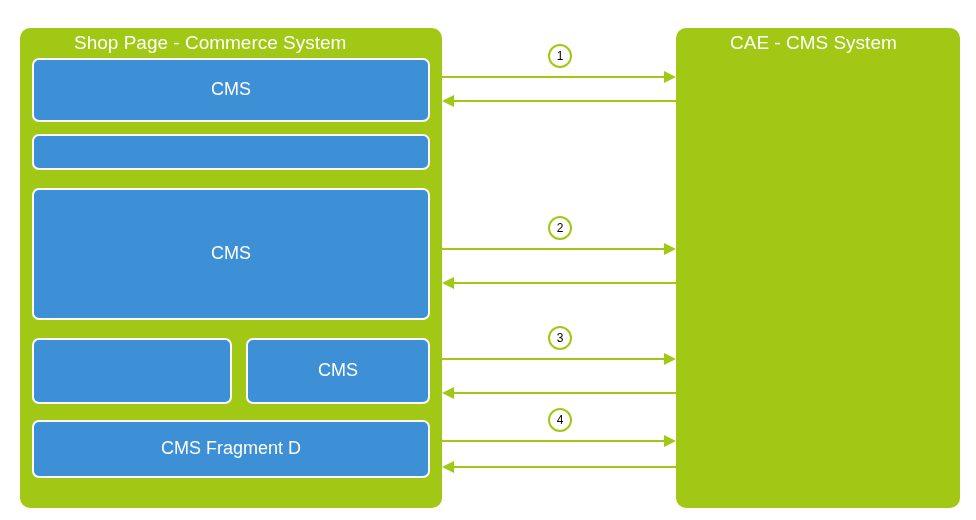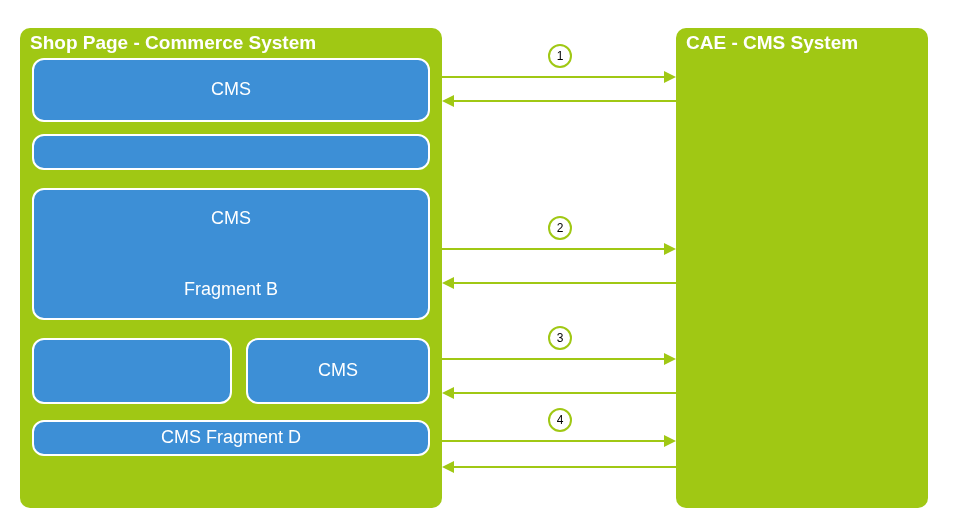--- a/index.html
+++ b/index.html
@@ -19,39 +19,40 @@
   }
   .shop-box {
     left: 20px;
     top: 28px;
     width: 422px;
     height: 480px;
   }
   .cae-box {
     left: 676px;
     top: 28px;
-    width: 252px;
+    width: 284px;
     height: 480px;
   }
   .box-title {
     color: #fff;
-    font-weight: bold;
+    font-weight: normal;
     font-size: 19px;
     padding: 4px 10px 0 10px;
     white-space: nowrap;
+    margin-left: 44px;
   }
   .blue-frag {
     position: absolute;
     background: #3d8fd6;
     border: 2px solid #fff;
-    border-radius: 12px;
+    border-radius: 7px;
     color: #fff;
     font-size: 18px;
     display: flex;
-    flex-direction: column;
+    flex-direction: row;
     align-items: center;
     justify-content: center;
     text-align: center;
     line-height: 1.3;
     gap: 47px;
   }
   .arrow-line {
     position: absolute;
     background: #a0c814;
     height: 2px;
@@ -98,32 +99,31 @@
 <div class="blue-frag" style="left:32px; top:58px; width:398px; height:64px;">
   <span>CMS</span>
 </div>
 
 <div class="blue-frag" style="left:32px; top:134px; width:398px; height:36px;">
   <span></span>
 </div>
 
 <div class="blue-frag" style="left:32px; top:188px; width:398px; height:132px;">
   <span>CMS</span>
-  <span>Fragment B</span>
 </div>
 
 <div class="blue-frag" style="left:32px; top:338px; width:200px; height:66px;">
   <span></span>
 </div>
 
 <div class="blue-frag" style="left:246px; top:338px; width:184px; height:66px;">
   <span>CMS</span>
 </div>
 
-<div class="blue-frag" style="left:32px; top:420px; width:398px; height:36px;">
+<div class="blue-frag" style="left:32px; top:420px; width:398px; height:58px;">
   <span>CMS Fragment D</span>
 </div>
 
 <div class="circle-num" style="left:548px; top:44px;">
     <span>1</span>
   </div>
 <div class="arrow-line" style="left:442px; top:76px; width:222px;"></div>
 <div class="arrow-head-right" style="left:664px; top:71px;"></div>
 <div class="arrow-line" style="left:454px; top:100px; width:222px;"></div>
 <div class="arrow-head-left" style="left:442px; top:95px;"></div>

